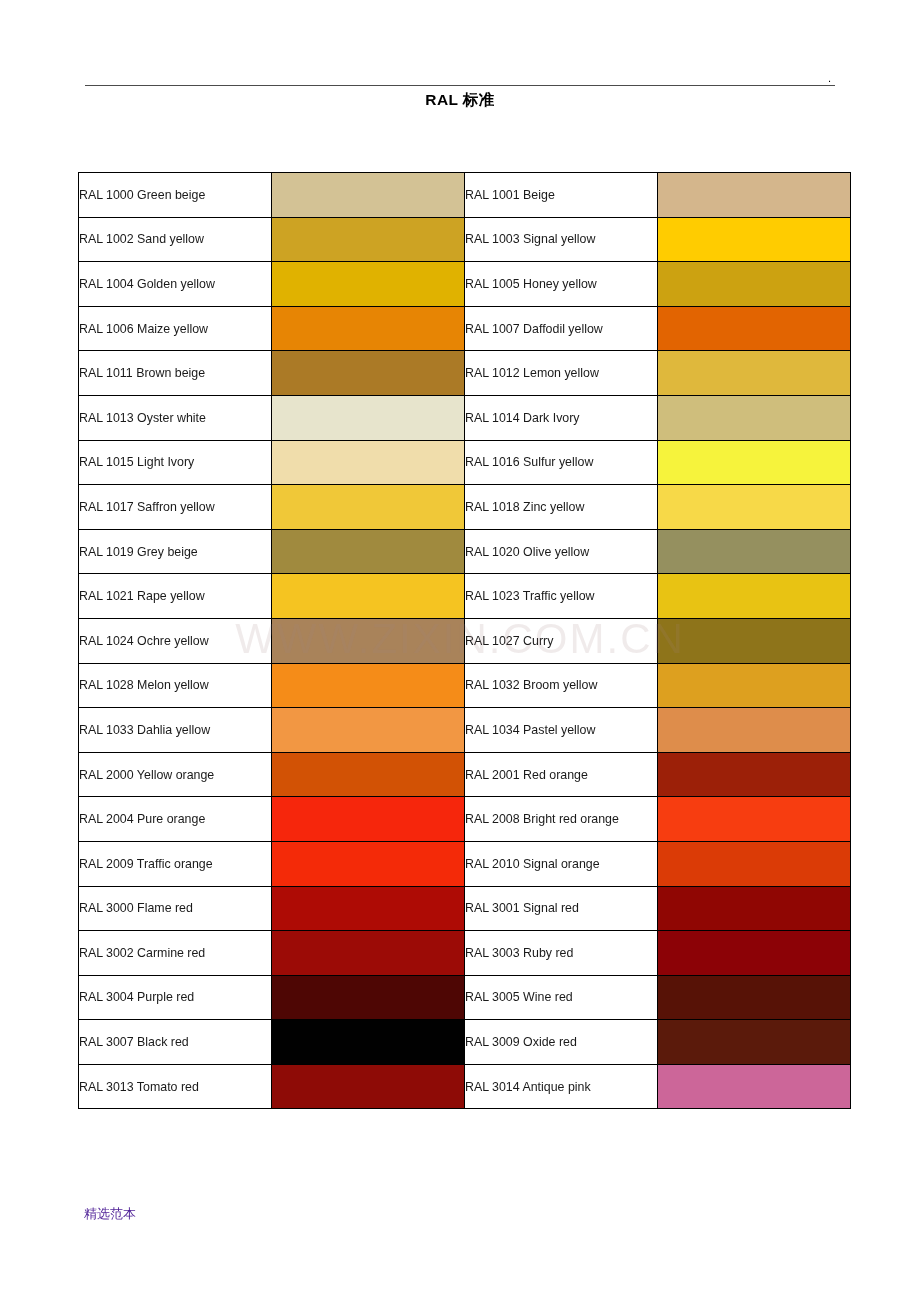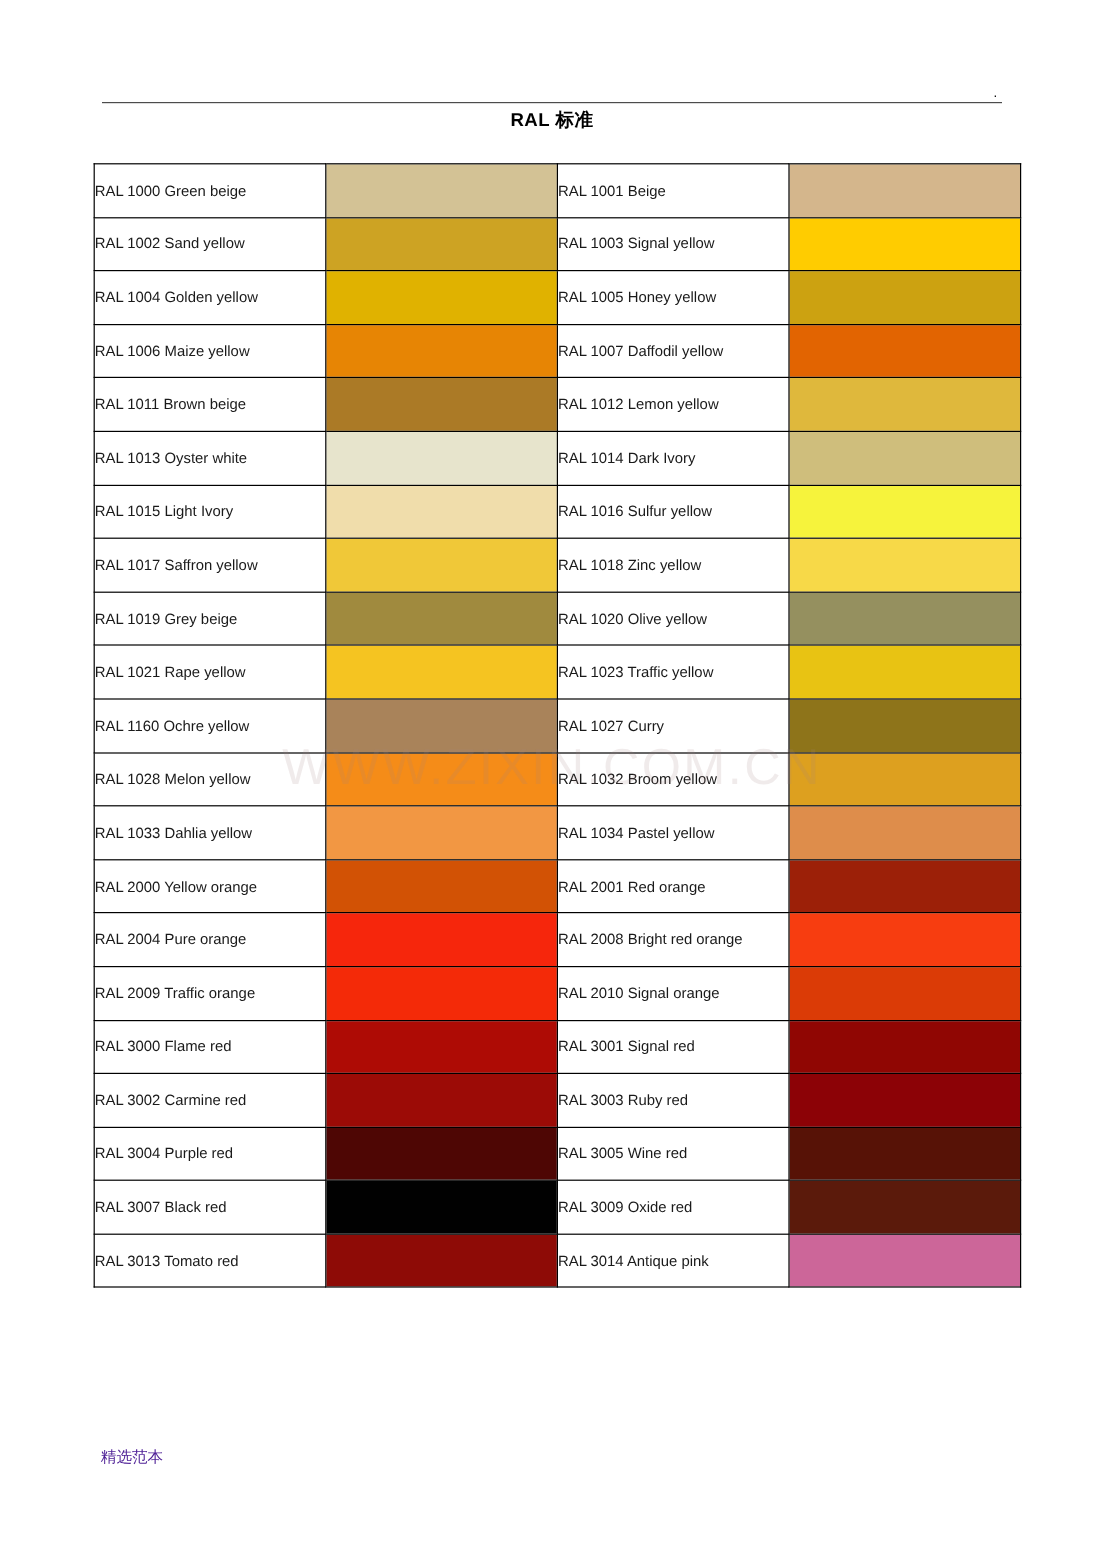--- a/index.html
+++ b/index.html
@@ -82,20 +82,21 @@
     left: 78px;
     top: 136px;
     width: 771px;
   }
   table.ral-table {
     border-collapse: collapse;
     width: 771px;
     table-layout: fixed;
     position: relative;
     z-index: 2;
+    margin-top: 36px;
   }
   table.ral-table td {
     border: 1.4px solid #000000;
     height: 43.6px;
     padding: 0;
     vertical-align: middle;
   }
   td.name-cell {
     background: #ffffff;
     padding-left: 9px;
@@ -240,21 +241,21 @@
             <td class="name-cell">RAL 1021 Rape yellow</td>
             <td class="swatch-cell">
               <span class="swatch-fill" style="background-color: rgb(245, 196, 33);"></span>
             </td>
             <td class="name-cell">RAL 1023 Traffic yellow</td>
             <td class="swatch-cell">
               <span class="swatch-fill" style="background-color: rgb(232, 195, 19);"></span>
             </td>
           </tr>
           <tr>
-            <td class="name-cell">RAL 1160 Ochre yellow</td>
+            <td class="name-cell">RAL 1024 Ochre yellow</td>
             <td class="swatch-cell">
               <span class="swatch-fill" style="background-color: rgb(169, 131, 90);"></span>
             </td>
             <td class="name-cell">RAL 1027 Curry</td>
             <td class="swatch-cell">
               <span class="swatch-fill" style="background-color: rgb(142, 116, 26);"></span>
             </td>
           </tr>
           <tr>
             <td class="name-cell">RAL 1028 Melon yellow</td>

